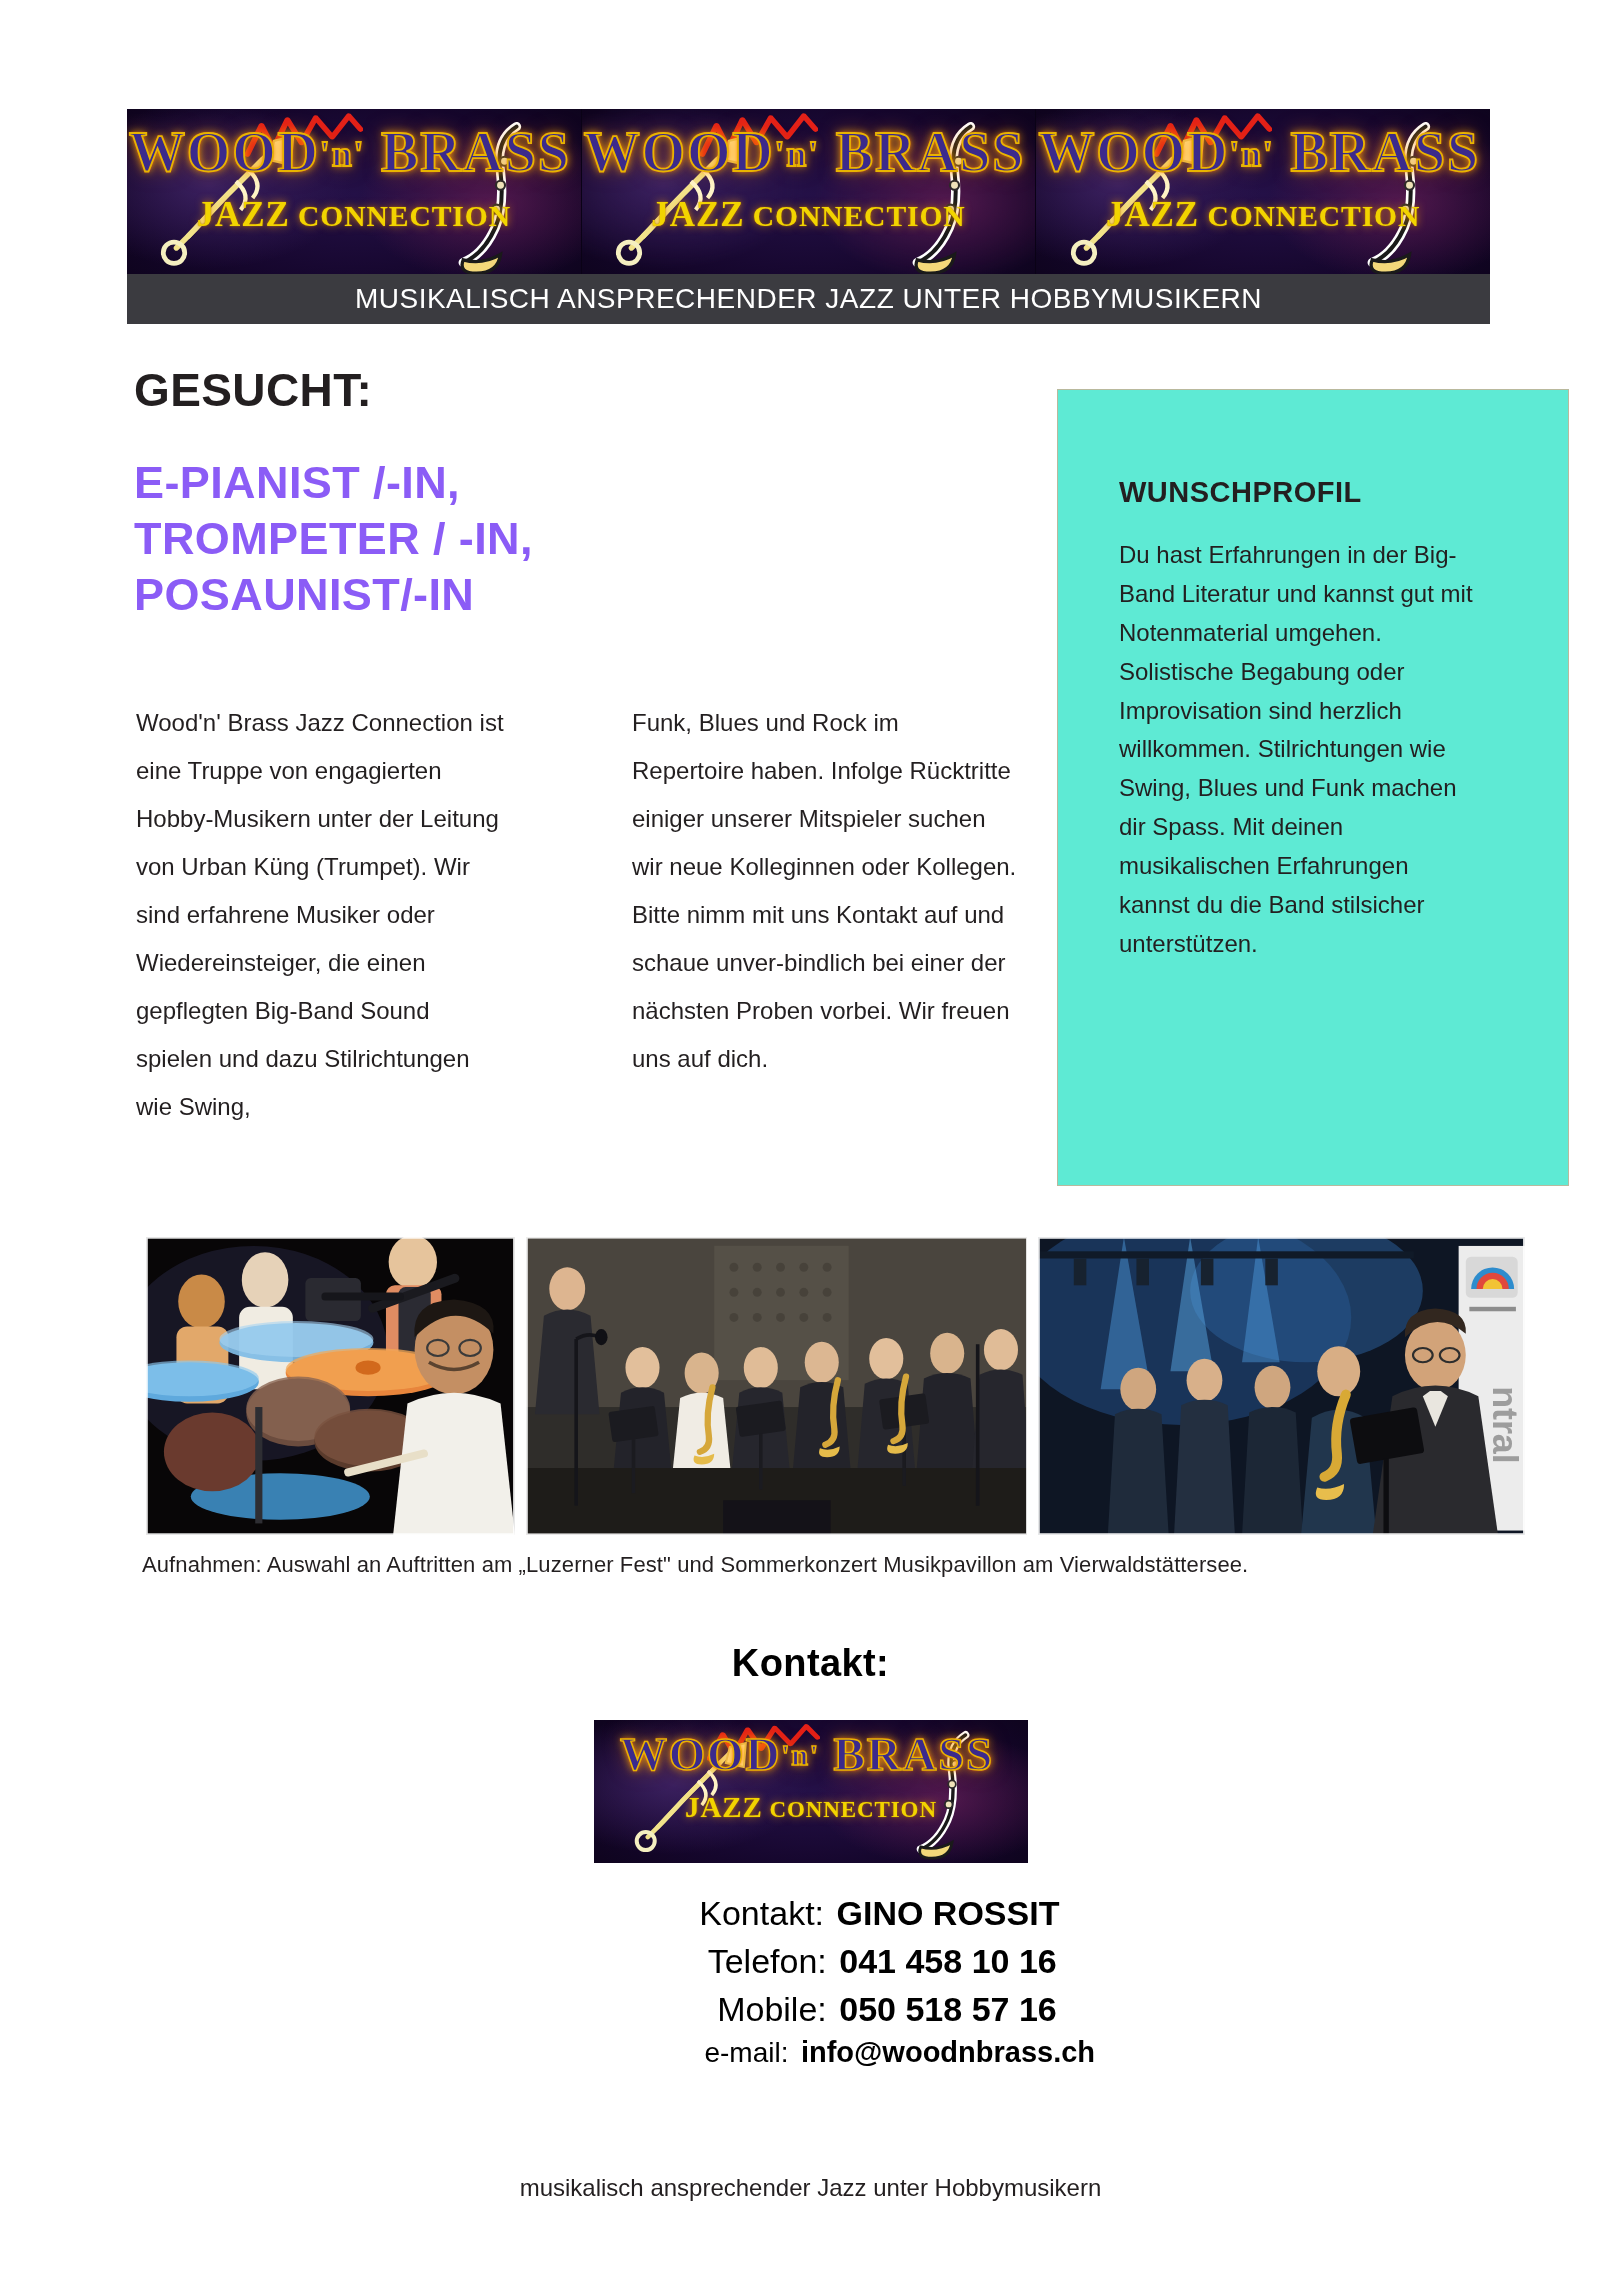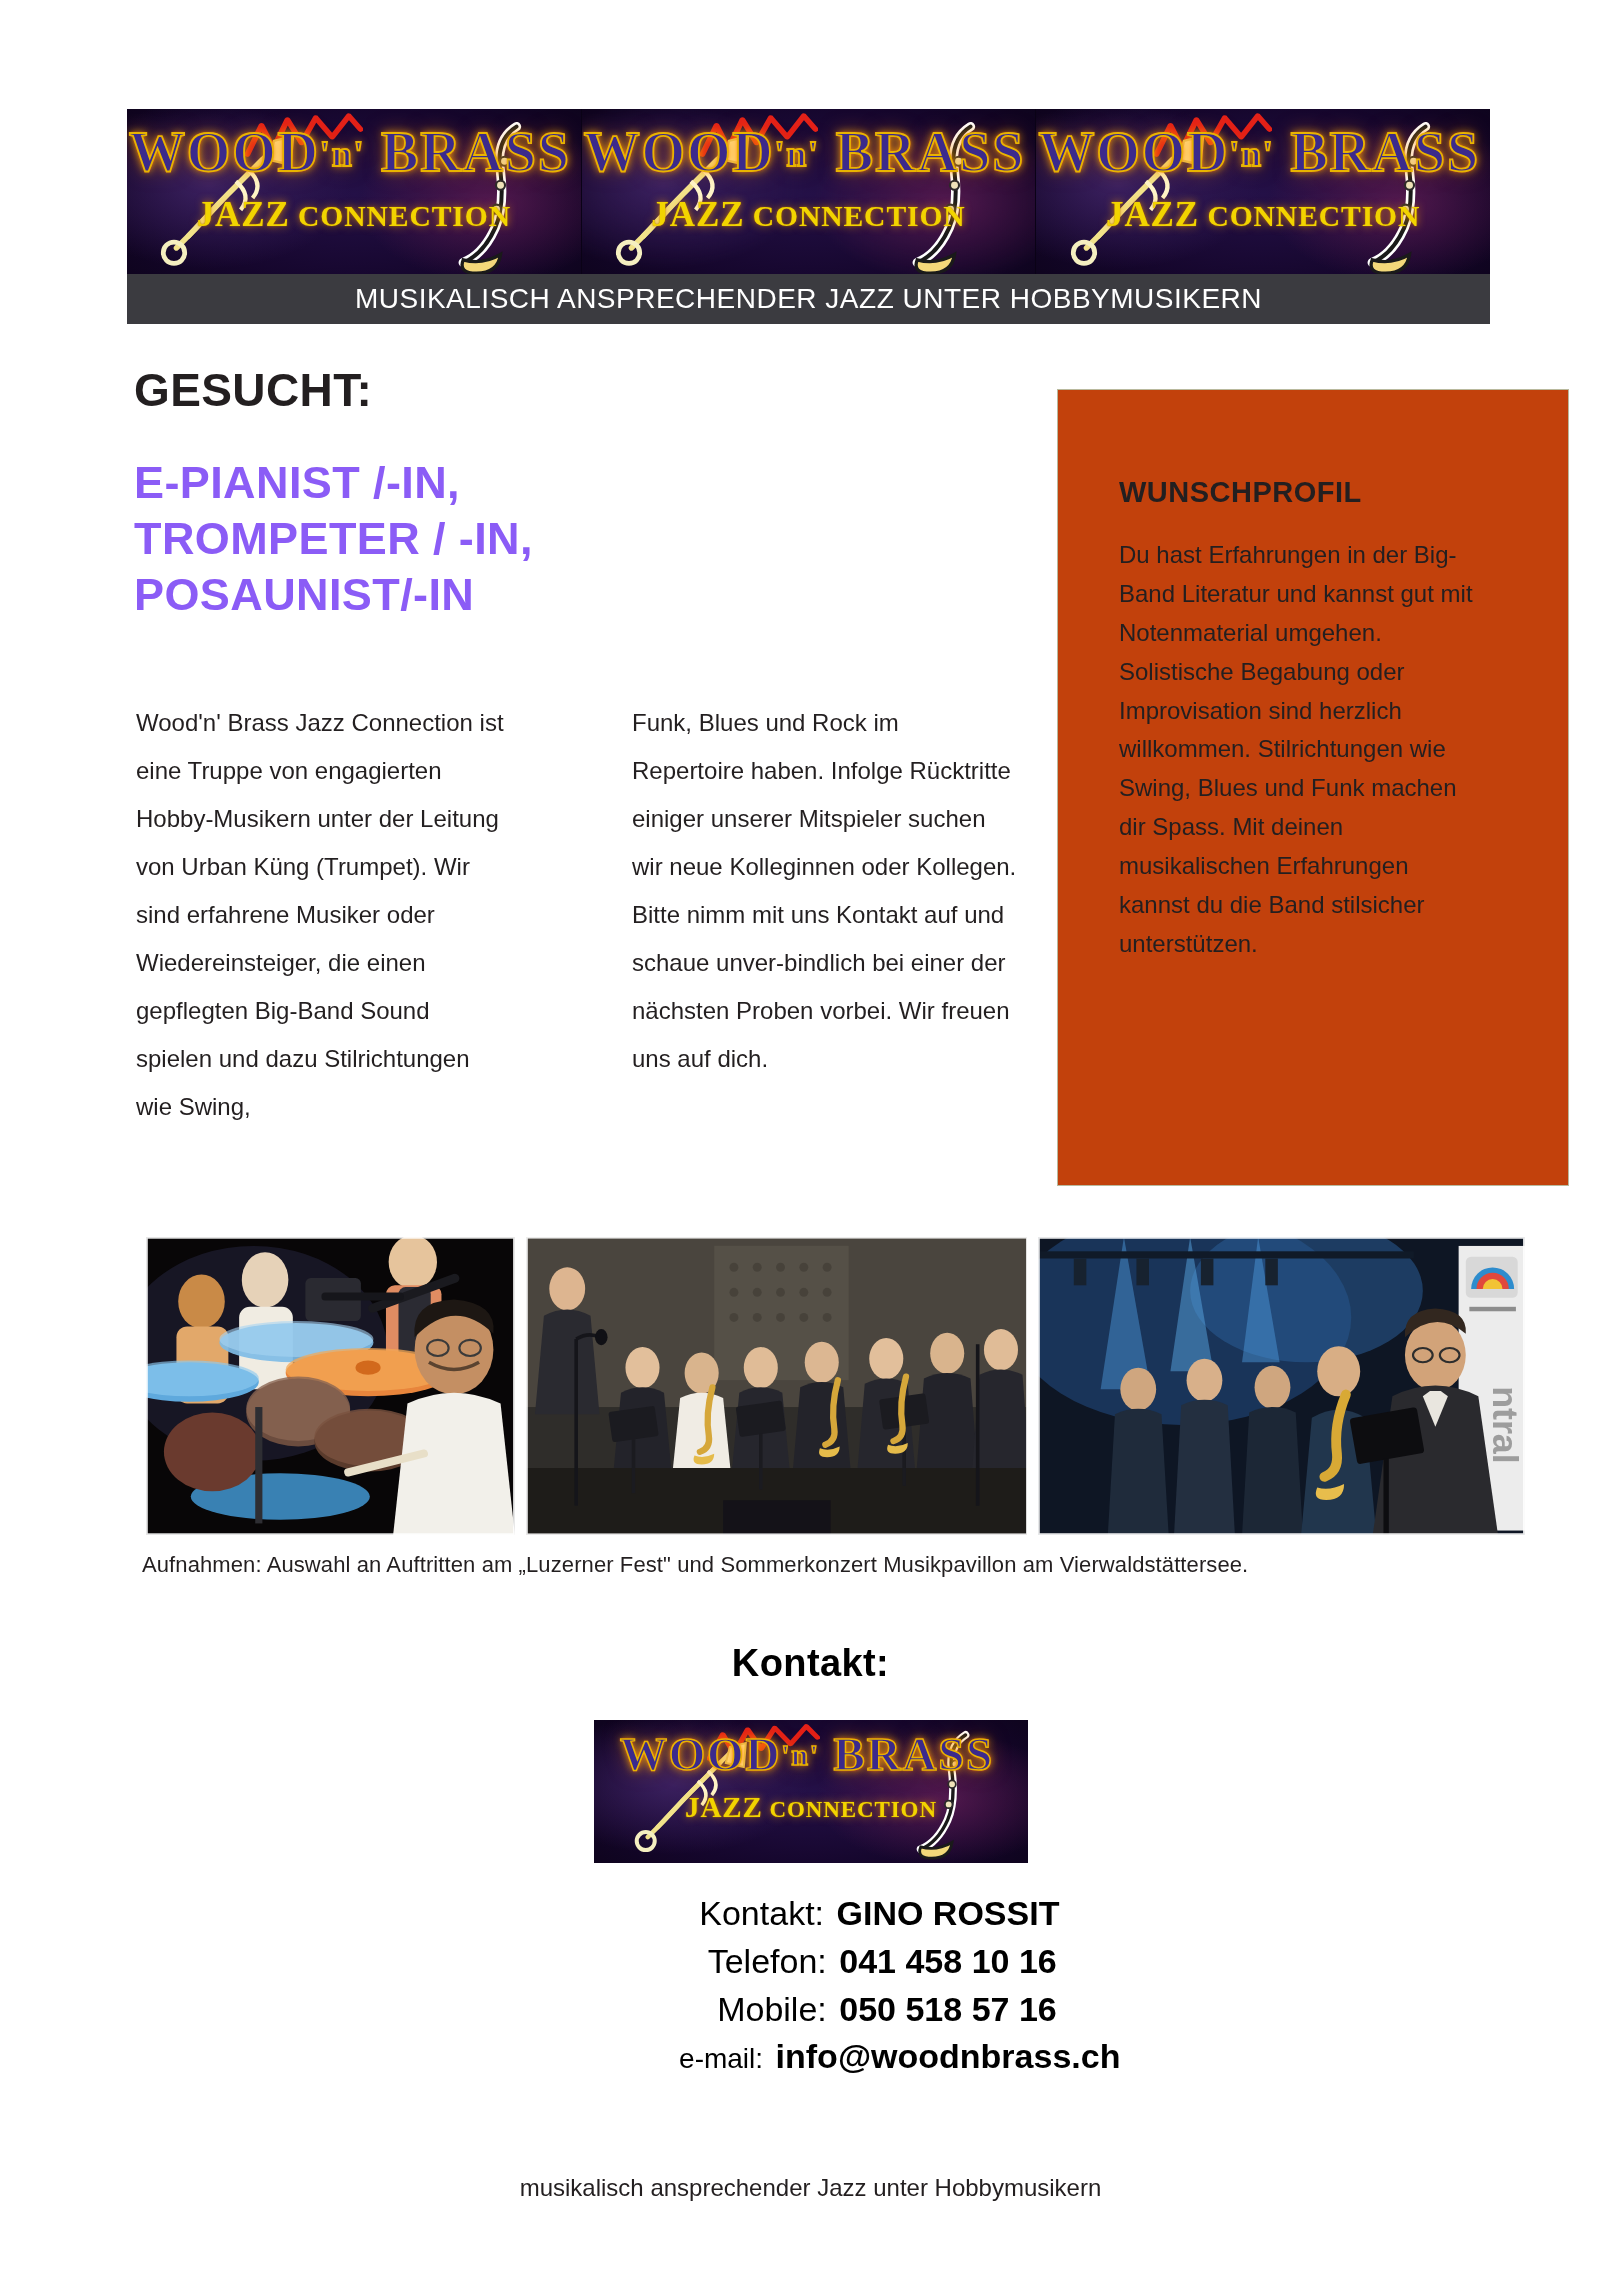--- a/index.html
+++ b/index.html
@@ -147,21 +147,21 @@
   .col.right { left: 632px; top: 699px; width: 385px; }
   .col p { margin: 0; }
 
   
   .profile-box {
     position: absolute;
     left: 1057px;
     top: 389px;
     width: 512px;
     height: 797px;
-    background: #c2410c;
+    background: #5eead4;
     border: 0.9px solid #b9b99d;
   }
   .profile-title {
     position: absolute;
     left: 61px;
     top: 86px;
     font-size: 29px;
     font-weight: 700;
     letter-spacing: 0.5px;
     color: #231f20;
@@ -262,21 +262,21 @@
   }
   .contact-line .val {
     display: inline-block;
     font-size: 34px;
     font-weight: 700;
     color: #000;
     text-align: left;
     vertical-align: baseline;
   }
   .contact-line.email .lbl { font-size: 28px; }
-  .contact-line.email .val { font-size: 34px; }
+  .contact-line.email .val { font-size: 29px; }
   .contact-line.email { margin-top: 1.8px; }
 
   .footer {
     position: absolute;
     left: 0; right: 0;
     top: 2174px;
     text-align: center;
     font-size: 24px;
     color: #231f20;
   }

